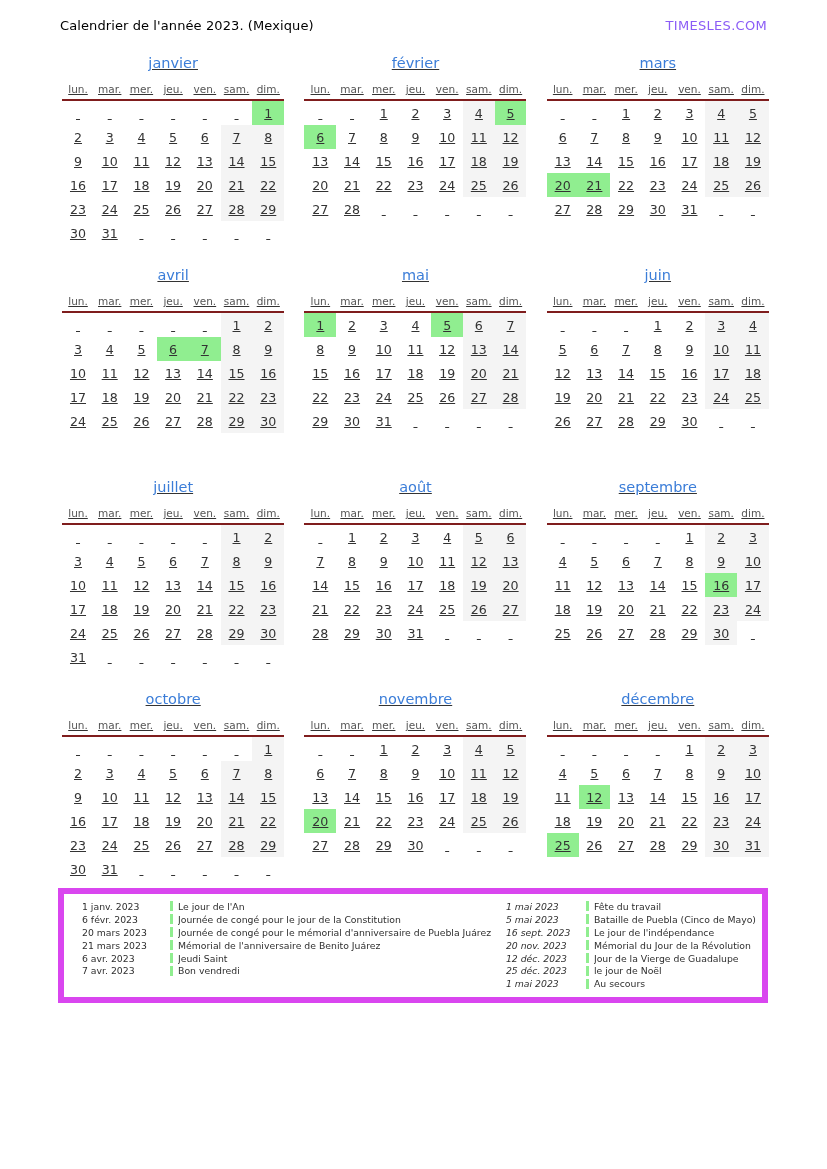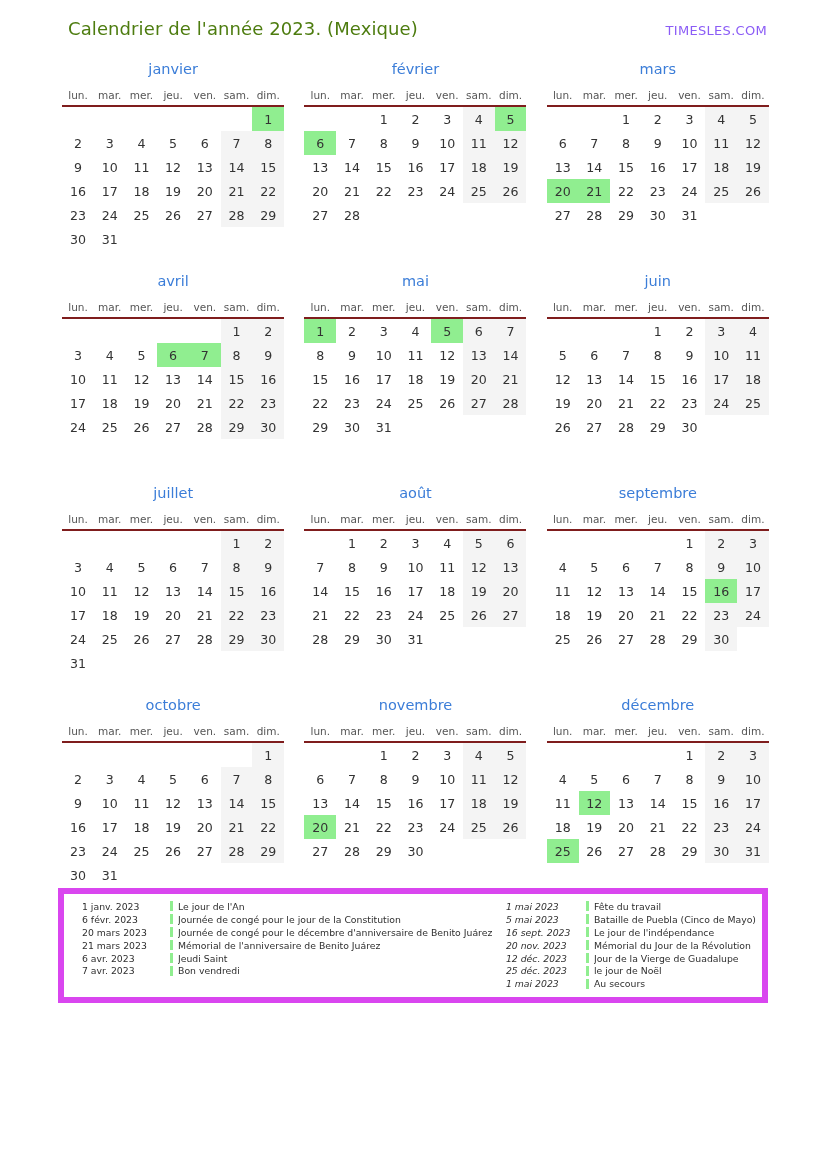--- a/index.html
+++ b/index.html
@@ -17,42 +17,42 @@
   }
 
   
   .page-header {
     display: flex;
     align-items: baseline;
     justify-content: space-between;
     padding: 18px 60px 0 60px;
   }
   .page-title {
-    font-size: 18px;
+    font-size: 13px;
     font-weight: 400;
-    color: #4d7c0f;
+    color: #000000;
     letter-spacing: 0.1px;
-    margin-left: 8px;
   }
   .brand-link {
     font-size: 13px;
     color: #8b5cf6;
     letter-spacing: 0.3px;
     text-decoration: none;
     white-space: nowrap;
   }
 
   
   .months-grid {
     margin-top: 22px;
     padding: 0 52px 0 56px;
     display: grid;
     grid-template-columns: repeat(3, 1fr);
     grid-auto-rows: 212px;
     column-gap: 8px;
+    text-decoration: underline;
   }
   .month-block {
     display: flex;
     flex-direction: column;
     align-items: center;
   }
   .month-name {
     font-size: 14.5px;
     color: #3b7dd8;
     font-weight: 400;
@@ -950,21 +950,21 @@
         <span class="legend-desc">Le jour de l'An</span>
       </div>
       <div class="legend-row">
         <span class="legend-date">6 févr. 2023</span>
         <span class="legend-swatch"></span>
         <span class="legend-desc">Journée de congé pour le jour de la Constitution</span>
       </div>
       <div class="legend-row">
         <span class="legend-date">20 mars 2023</span>
         <span class="legend-swatch"></span>
-        <span class="legend-desc">Journée de congé pour le décembre d'anniversaire de Benito Juárez</span>
+        <span class="legend-desc">Journée de congé pour le mémorial d'anniversaire de Puebla Juárez</span>
       </div>
       <div class="legend-row">
         <span class="legend-date">21 mars 2023</span>
         <span class="legend-swatch"></span>
         <span class="legend-desc">Mémorial de l'anniversaire de Benito Juárez</span>
       </div>
       <div class="legend-row">
         <span class="legend-date">6 avr. 2023</span>
         <span class="legend-swatch"></span>
         <span class="legend-desc">Jeudi Saint</span>

